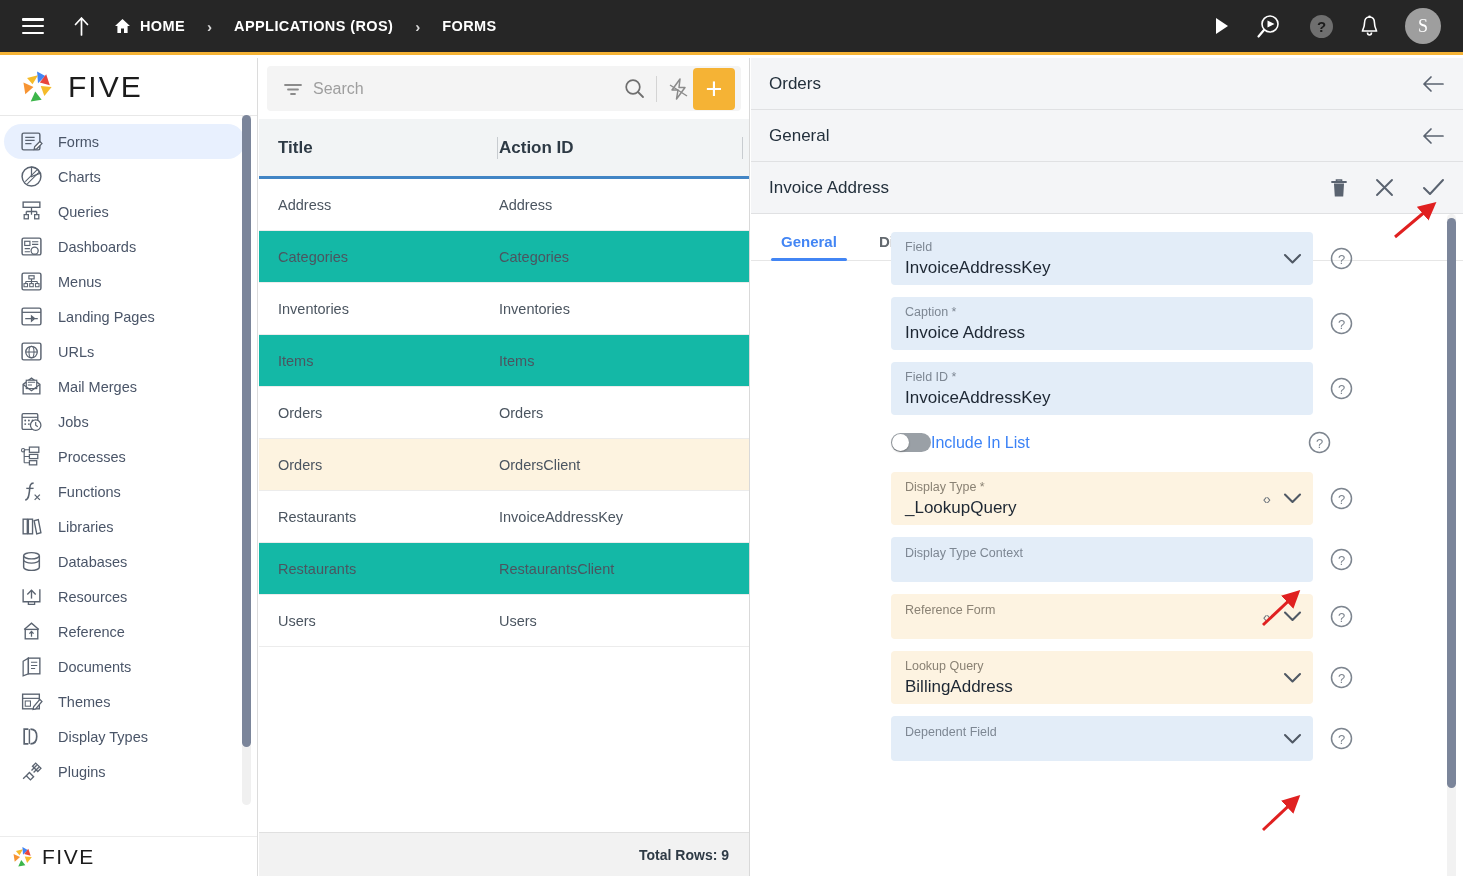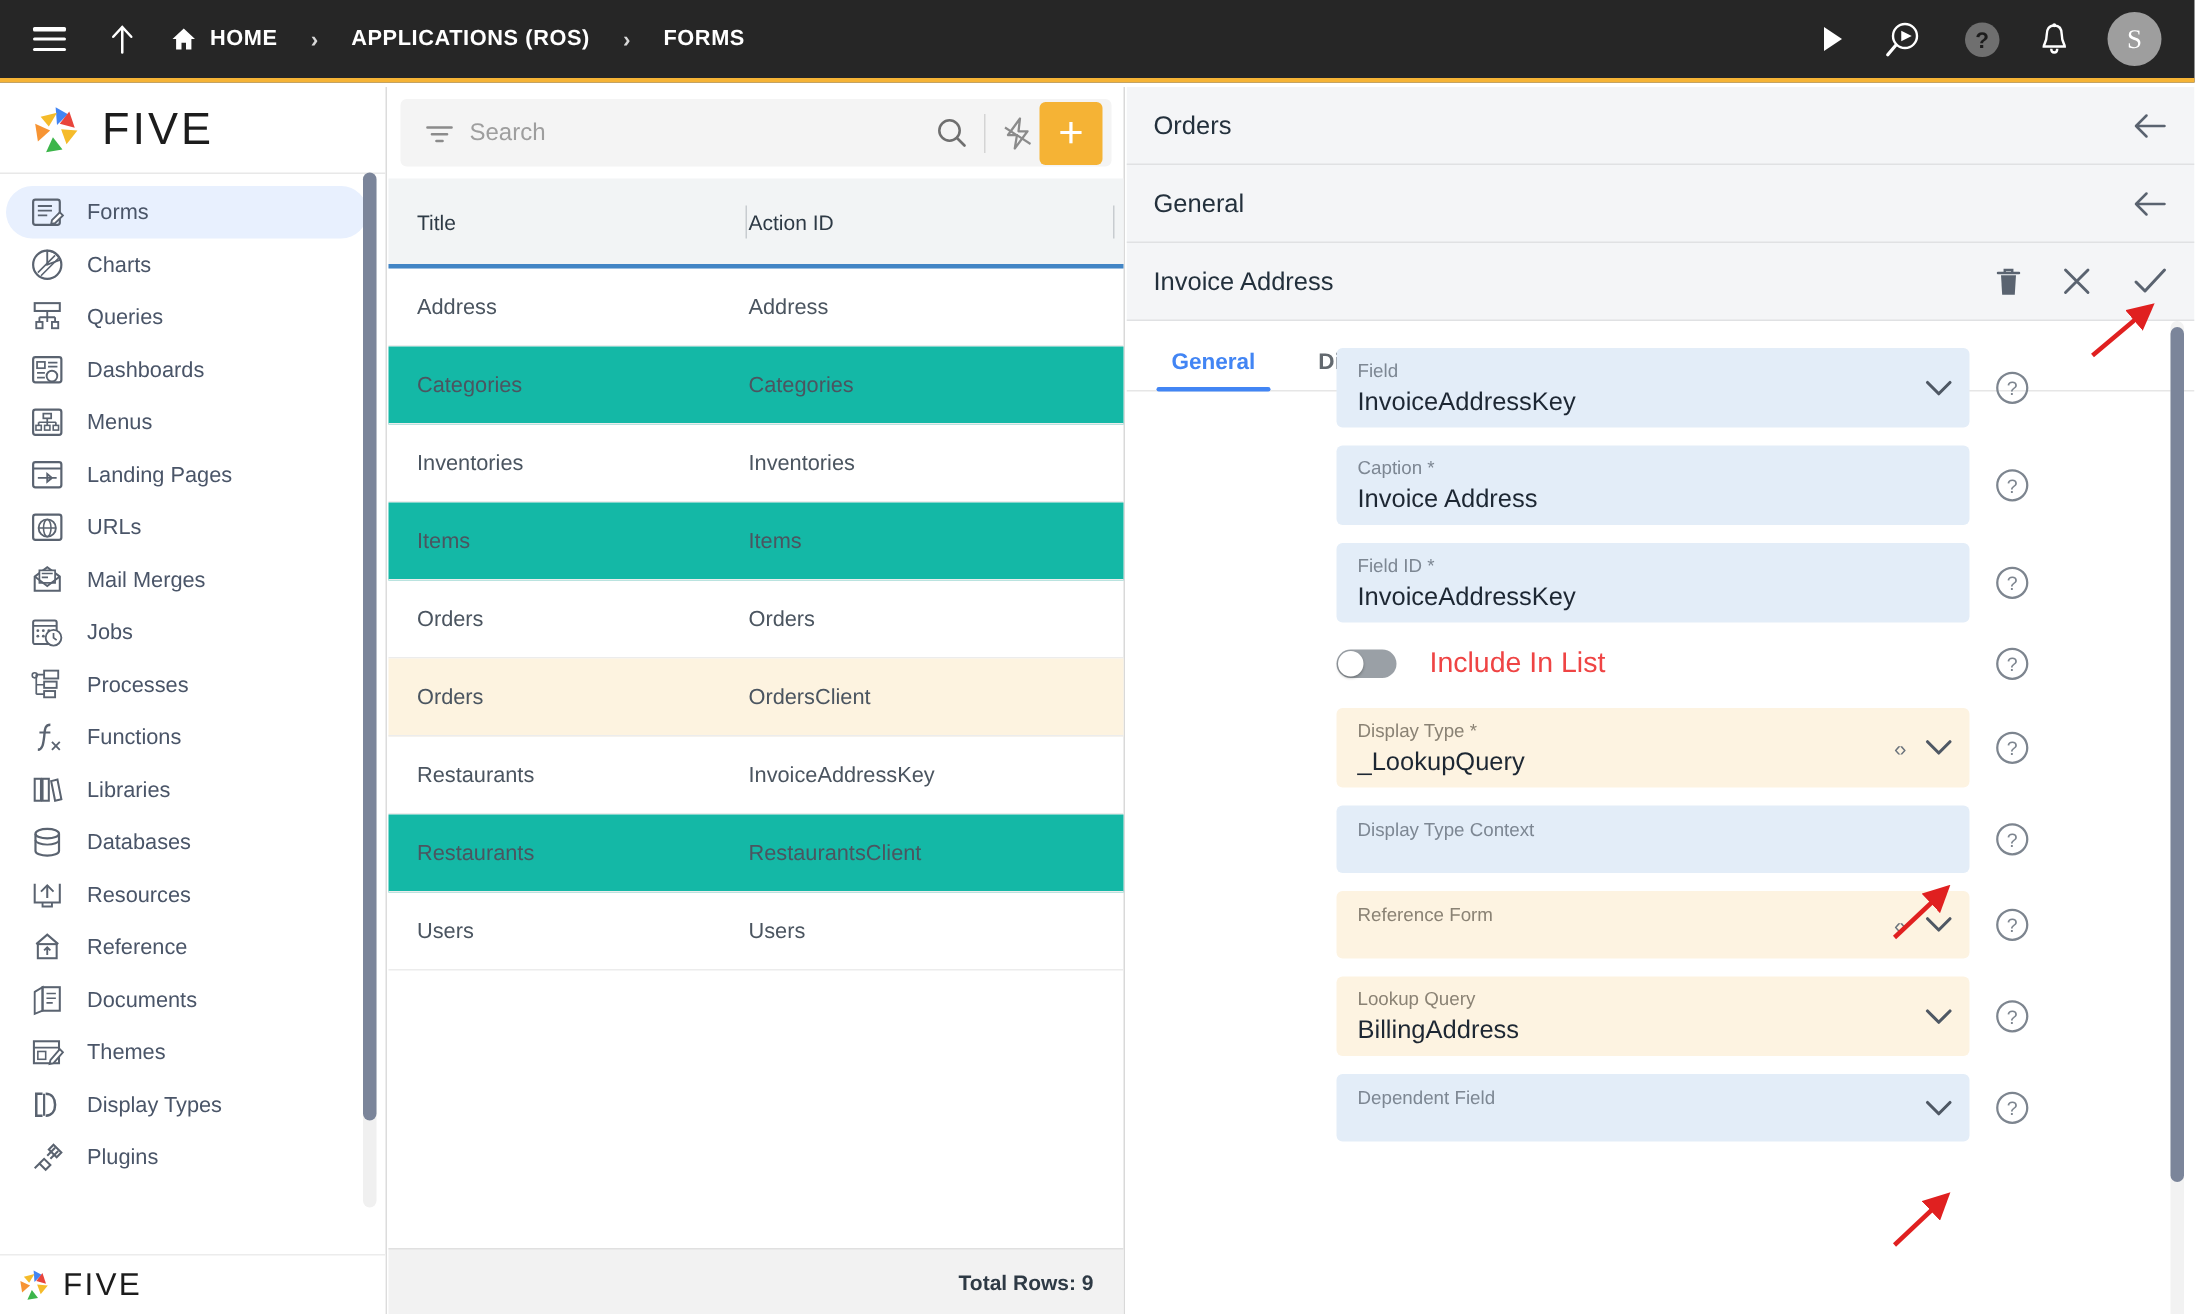--- a/index.html
+++ b/index.html
@@ -98,21 +98,21 @@
   .plus-btn {
     width: 42px; height: 42px; background: #f5b335; border-radius: 4px;
     display: flex; align-items: center; justify-content: center;
     color: #fff; font-size: 29px; font-weight: 300; cursor: pointer; margin-left: 4px;
     line-height: 0;
   }
   #tablehead {
     height: 60px; background: #f2f4f5; display: flex; align-items: center;
     border-bottom: 3px solid #4285c5; position: relative;
   }
-  .th { font-size: 14px; font-weight: normal; color: #2e3a45; }
+  .th { font-size: 17px; font-weight: bold; color: #2e3a45; }
   .th-sep { position: absolute; width:1px; height: 22px; background: #c8ccd0; }
   .row {
     height: 52px; display: flex; align-items: center;
     border-bottom: 1px solid #ececec; cursor: pointer;
   }
   .row.alt { background: #14b8a6; }
   .row.sel { background: #fdf3e0; }
   .cell { font-size: 14.5px; color: #4b5560; }
   .c1 { width: 240px; padding-left: 19px; }
   .c2 { flex: 1; padding-left: 0; }
@@ -175,21 +175,21 @@
   .help { margin-left: 17px; cursor: pointer; display:flex; }
   .toggle-row { display: flex; align-items: center; padding-left: 140px; margin: 16px 0 18px 0; }
   .toggle {
     width: 40px; height: 19px; background: #9aa0a6; border-radius: 10px;
     position: relative; cursor: pointer; flex: 0 0 40px;
   }
   .toggle .knob {
     position: absolute; left: 1px; top: 1px; width: 17px; height: 17px;
     background: #fff; border-radius: 50%; box-shadow: 0 1px 2px rgba(0,0,0,.3);
   }
-  .toggle-lbl { font-size: 19px; color: #ef4444; margin-left: 22px; width: 360px;}
+  .toggle-lbl { font-size: 16px; color: #3b82f6; width: 360px;}
   #panel-scroll {
     position: absolute; right: 7px; top: 156px; width: 9px; height: 716px;
     background: #f2f2f2; border-radius: 5px;
   }
   #panel-thumb {
     position: absolute; left: 0; top: 4px; width: 9px; height: 570px;
     background: #7b859a; border-radius: 5px;
   }
 
   

